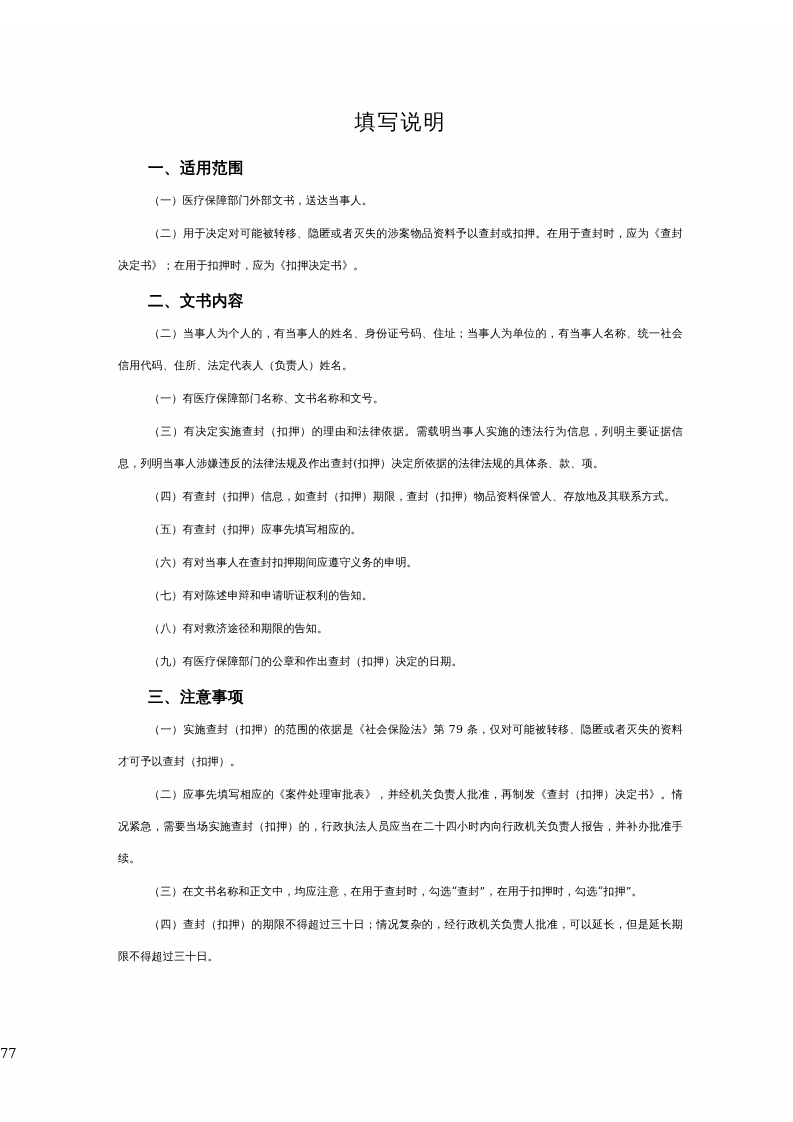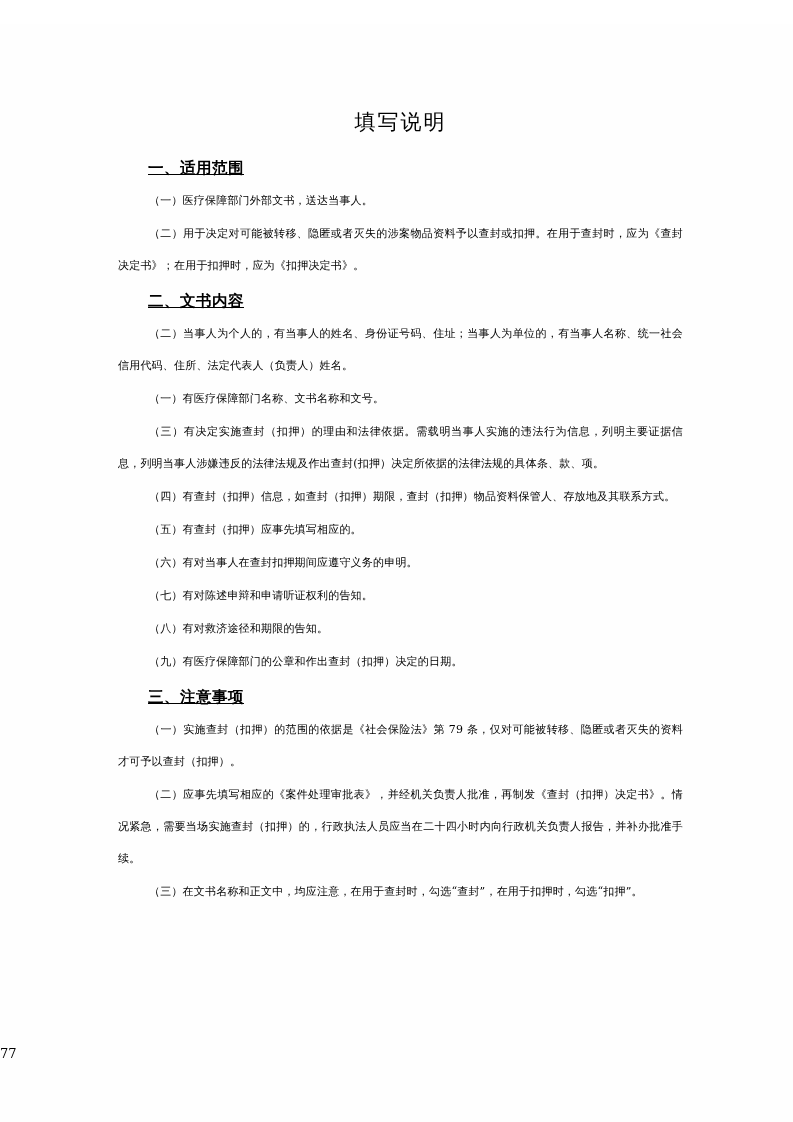--- a/index.html
+++ b/index.html
@@ -36,21 +36,20 @@
     letter-spacing: 2px;
     margin: 0 0 22px 0;
     font-family: "DejaVu Serif", "Liberation Serif", serif;
   }
   .section-heading {
     font-size: 15.5px;
     font-weight: bold;
     margin: 9px 0 6px 0;
     text-indent: 30px;
     letter-spacing: 0.5px;
-    text-decoration: underline;
   }
   .para {
     font-size: 11px;
     line-height: 32px;
     margin: 0 0 1px 0;
     text-indent: 31px;
     text-align: justify;
     text-justify: inter-ideograph;
     letter-spacing: 0.2px;
   }
@@ -83,16 +82,17 @@
     <p class="para">（五）有查封（扣押）应事先填写相应的。</p>
     <p class="para">（六）有对当事人在查封扣押期间应遵守义务的申明。</p>
     <p class="para">（七）有对陈述申辩和申请听证权利的告知。</p>
     <p class="para">（八）有对救济途径和期限的告知。</p>
     <p class="para">（九）有医疗保障部门的公章和作出查封（扣押）决定的日期。</p>
 
     <div class="section-heading">三、注意事项</div>
     <p class="para">（一）实施查封（扣押）的范围的依据是《社会保险法》第 79 条，仅对可能被转移、隐匿或者灭失的资料才可予以查封（扣押）。</p>
     <p class="para">（二）应事先填写相应的《案件处理审批表》，并经机关负责人批准，再制发《查封（扣押）决定书》。情况紧急，需要当场实施查封（扣押）的，行政执法人员应当在二十四小时内向行政机关负责人报告，并补办批准手续。</p>
     <p class="para">（三）在文书名称和正文中，均应注意，在用于查封时，勾选“查封”，在用于扣押时，勾选“扣押”。</p>
+    <p class="para">（四）查封（扣押）的期限不得超过三十日；情况复杂的，经行政机关负责人批准，可以延长，但是延长期限不得超过三十日。</p>
   </div>
 
   <div class="page-number">77</div>
 </div>
 
 </body></html>

